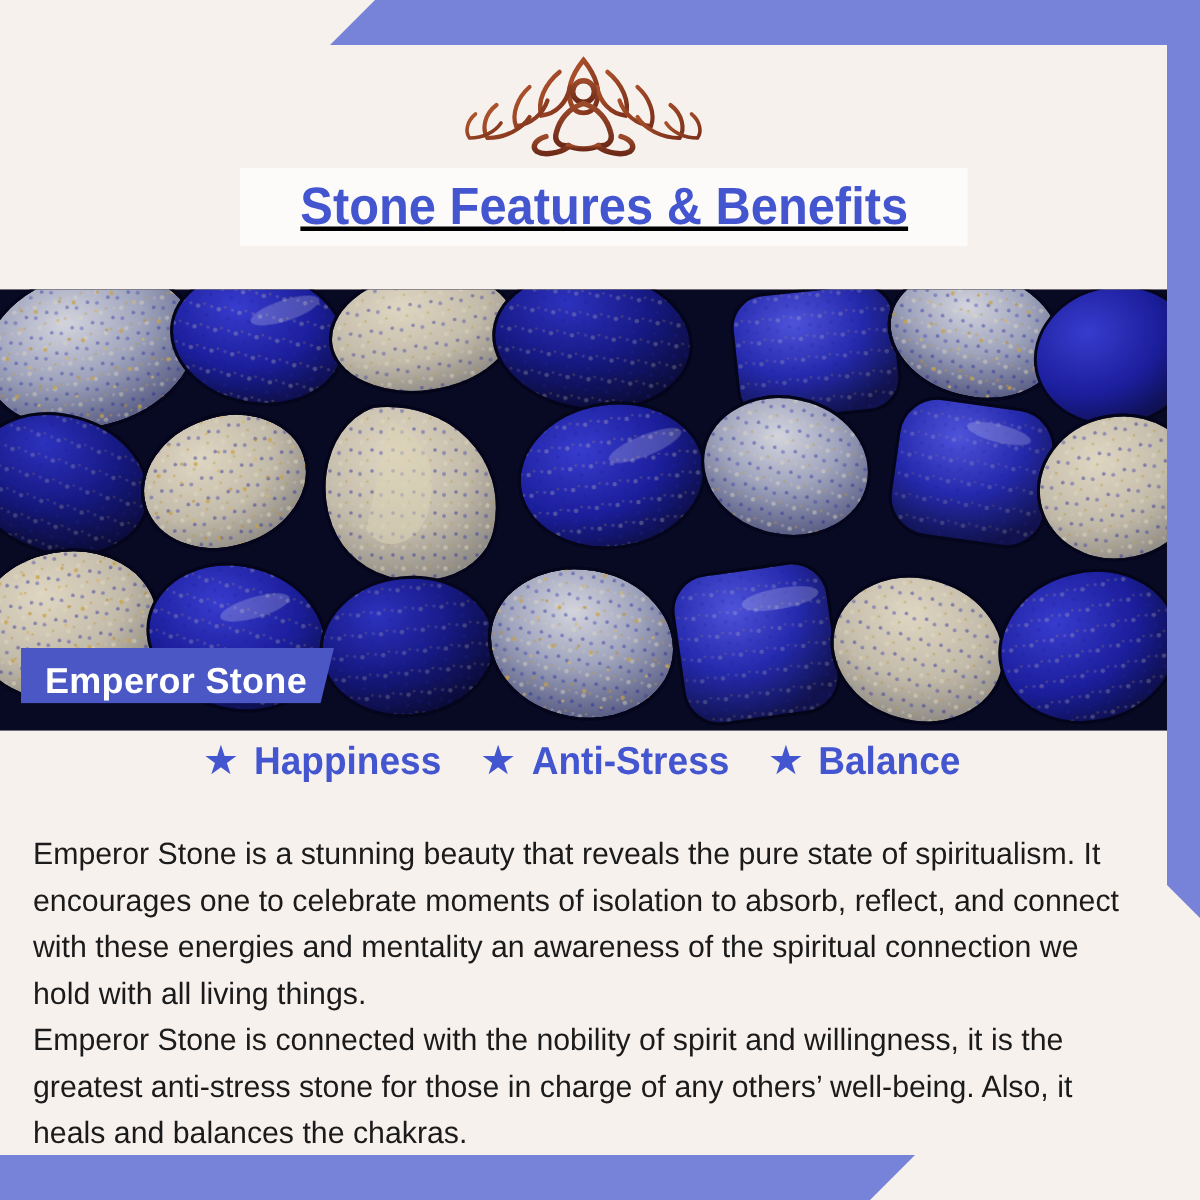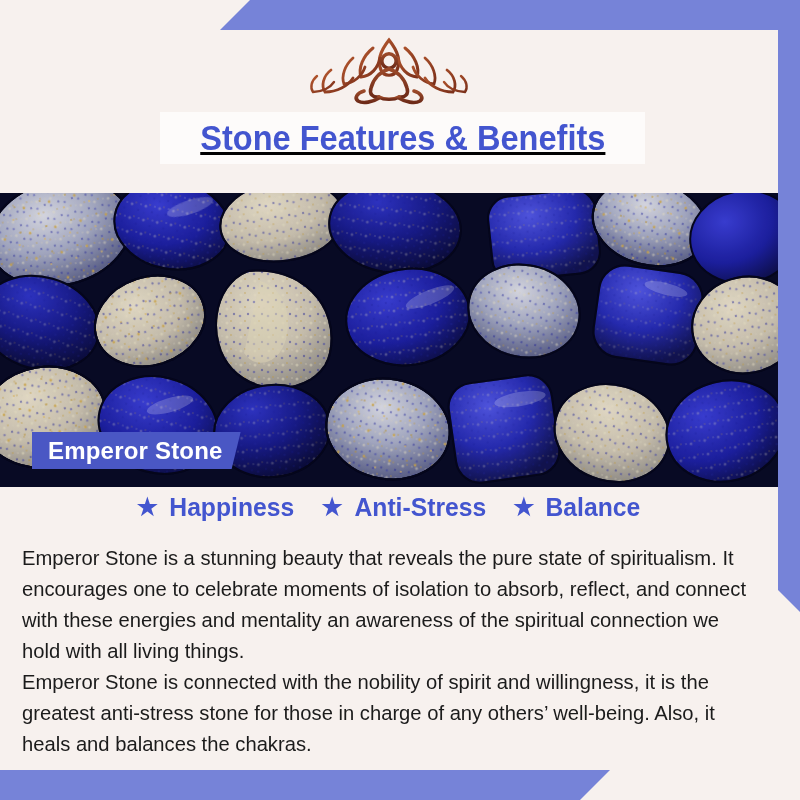--- a/index.html
+++ b/index.html
@@ -95,25 +95,24 @@
     background:#0a0a1c;
   }
   .photo svg { display:block; width:100%; height:100%; }
 
   
   .stone-ribbon {
     position:absolute;
     left:14px; top:402px;
     height:37px;
     background:#4a57c4;
-    display:flex; align-items:center;
+    display:flex; align-items:flex-end;
     padding:0 18px 0 16px;
     z-index:6;
     clip-path: polygon(0 0, 100% 0, calc(100% - 9px) 100%, 0 100%);
-    margin-left: 18px;
   }
   .stone-ribbon-label {
     color:#ffffff;
     font-size:24px;
     font-weight:bold;
     letter-spacing:0.2px;
     white-space:nowrap;
   }
 
   
@@ -130,21 +129,21 @@
     color:#4355cf;
     font-size:26px;
     font-weight:bold;
     transform:scaleX(0.95);
     white-space:nowrap;
   }
 
   
   .body-copy {
     position:absolute;
-    left:22px; top:512px;
+    left:22px; top:524px;
     width:752px;
   }
   .body-para {
     color:#1b1b1b;
     font-size:20.5px;
     line-height:31px;
     font-weight:500;
     transform-origin:left top;
     transform:scaleX(0.985);
   }

